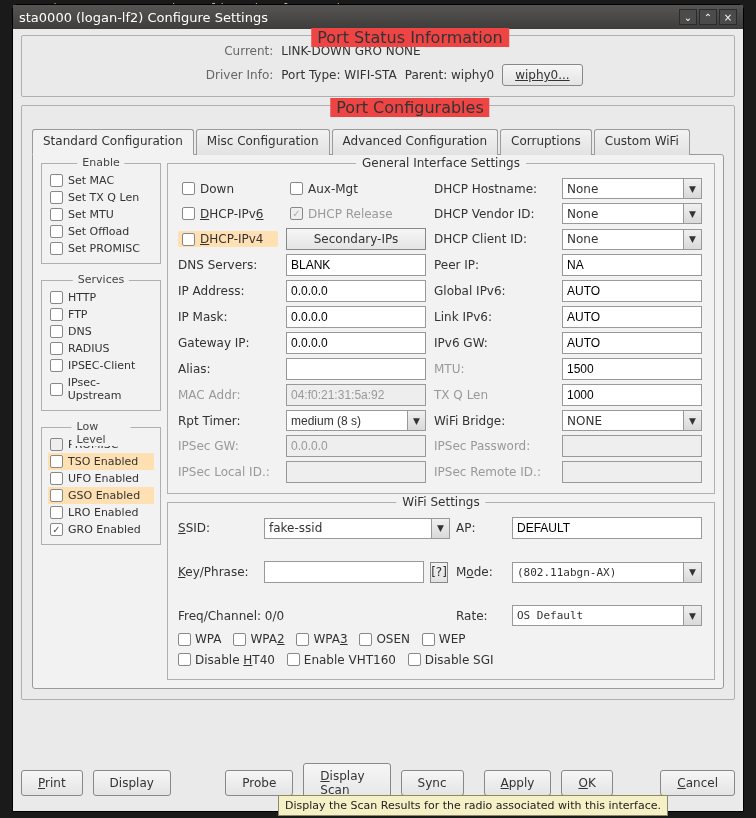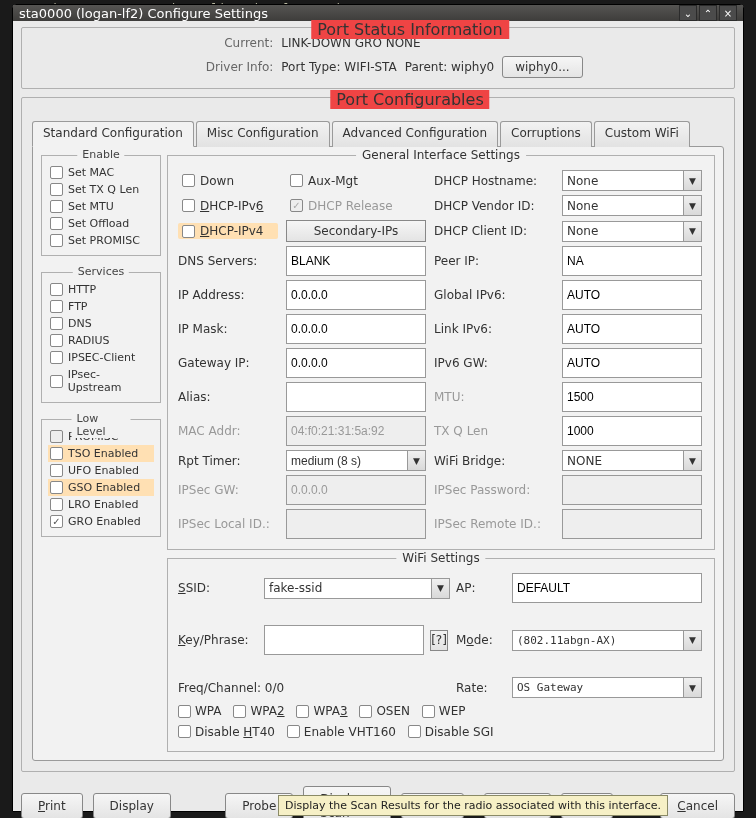--- a/index.html
+++ b/index.html
@@ -77,20 +77,21 @@
     align-items: center;
     margin-top: 0;
   }
   .statusgrid .lab { color: #666; text-align: right; }
   .sm-btn {
     border: 1px solid #888;
     background: linear-gradient(#f6f6f6,#e4e4e4);
     padding: 3px 12px;
     border-radius: 3px;
     cursor: pointer;
+    text-decoration: underline;
   }
   .tabs {
     display: flex;
     gap: 2px;
     margin-top: 14px;
   }
   .tab {
     padding: 4px 10px 6px 10px;
     border: 1px solid #9a9a9a;
     border-bottom: none;
@@ -176,21 +177,21 @@
     display: grid;
     grid-template-columns: 100px 140px 120px 140px;
     gap: 4px 8px;
     align-items: center;
     margin-top: 4px;
   }
   .grid4 .dim { color: #999; }
   .tin {
     border: 1px solid #999;
     background: #fff;
-    height: 30px;
+    height: 22px;
     padding: 0 4px;
     font-size: 12px;
     width: 100%;
   }
   .tin.disabled { background: #eee; color: #999; }
   .combo {
     display: flex;
     border: 1px solid #999;
     height: 21px;
     width: 100%;
@@ -504,21 +505,21 @@
               <span class="qbtn">[?]</span>
               <span>M<u>o</u>de:</span>
               <div class="combo">
                   <span class="cval" style="font-family:monospace;font-size:11px">(802.11abgn-AX)</span>
                   <span class="carrow">▼</span>
                 </div>
 
               <span class="dim" style="grid-column: span 3">Freq/Channel: 0/0</span>
               <span>Rate:</span>
               <div class="combo">
-                  <span class="cval" style="font-family:monospace;font-size:11px">OS Gateway</span>
+                  <span class="cval" style="font-family:monospace;font-size:11px">OS Default</span>
                   <span class="carrow">▼</span>
                 </div>
             </div>
 
             <div style="margin-top:6px;">
               <span class="chk-inline">
                   <span class="chkbox"></span>
                   <span>WPA</span>
                 </span>
               <span class="chk-inline">

